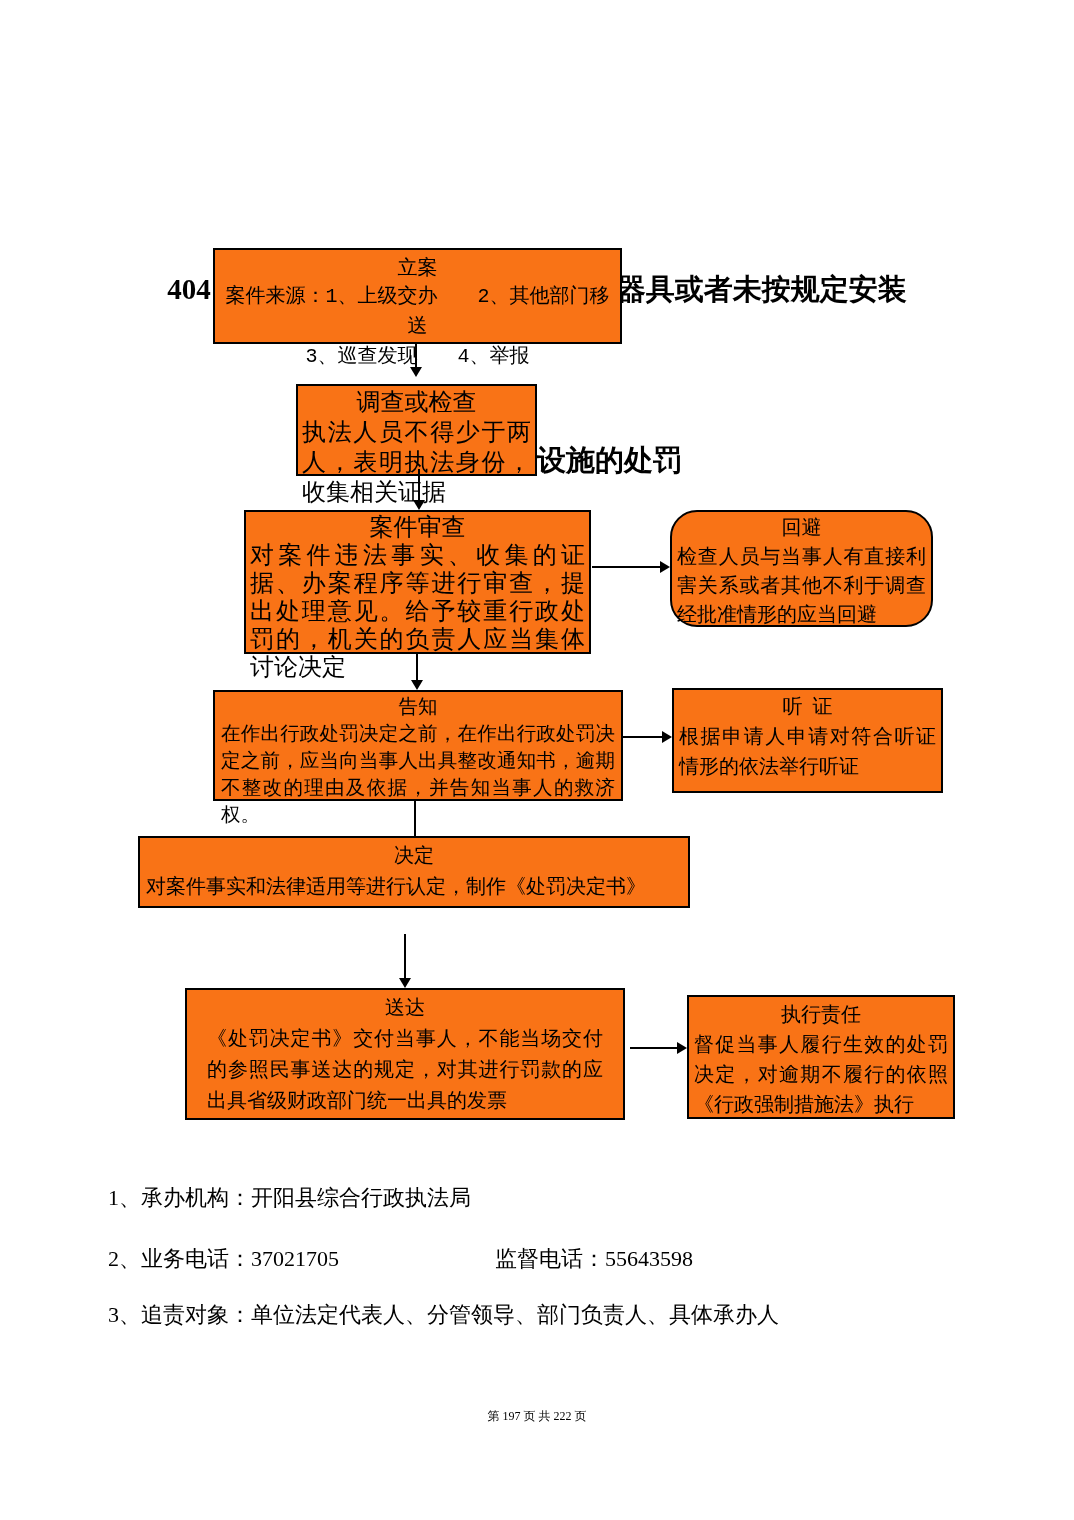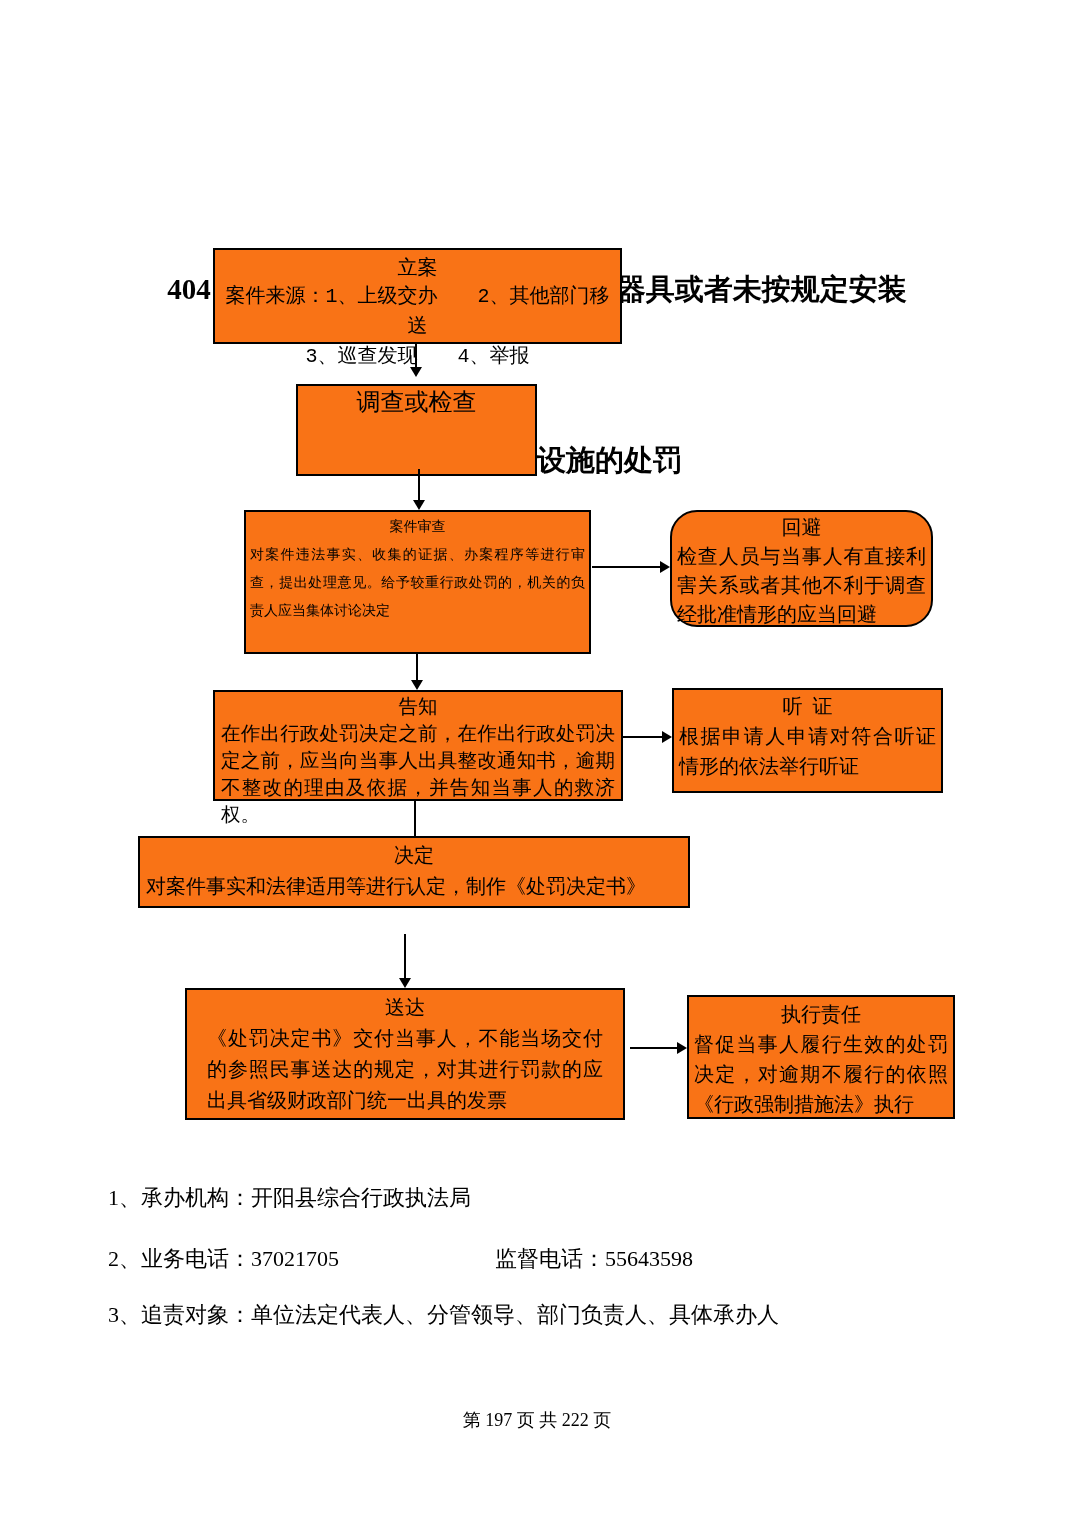--- a/index.html
+++ b/index.html
@@ -34,21 +34,21 @@
   }
   .node-title {
     text-align: center;
     white-space: pre-wrap;
   }
   .node-line { text-align: center; white-space: pre-wrap; font-family: Liberation Mono, monospace; }
   .node-body { text-align: justify; }
 
   #node-lian      { left:213px; top:248px; width:409px; height:96px;  line-height:30px; padding:2px 6px; }
   #node-diaocha   { left:296px; top:376px; width:241px; height:92px;  line-height:30px; padding:1px 4px; font-size:24px;margin-top:8px; }
-  #node-shencha   { left:244px; top:510px; width:347px; height:144px; line-height:28px; padding:1px 4px; font-size:14px; }
+  #node-shencha   { left:244px; top:510px; width:347px; height:144px; line-height:28px; padding:1px 4px; font-size:24px; }
   #node-huibi     { left:670px; top:510px; width:263px; height:117px; line-height:29px; padding:1px 5px;border-radius:27px; }
   #node-gaozhi    { left:213px; top:690px; width:410px; height:111px; line-height:27px; padding:1px 6px; font-size:19.5px; }
   #node-tingzheng { left:672px; top:688px; width:271px; height:105px; line-height:30px; padding:1px 5px; }
   #node-jueding   { left:138px; top:836px; width:552px; height:72px;  line-height:31px; padding:2px 6px; }
   #node-songda    { left:185px; top:988px; width:440px; height:132px; line-height:31px; padding:2px 20px; }
   #node-zhixing   { left:687px; top:995px; width:268px; height:124px; line-height:30px; padding:2px 5px; }
 
   
   .arr-v { position: absolute; width: 12px; }
   .arr-v .stem { width: 2px; margin: 0 auto; background: #000; }
@@ -82,21 +82,21 @@
   #note-1 { top: 1183px; }
   #note-2 { top: 1244px; }
   #note-3 { top: 1300px; }
   #note-2-right { position: absolute; left: 495px; top: 1244px; white-space: pre-wrap; }
 
   .page-footer {
     position: absolute;
     left: 0; top: 1408px;
     width: 100%;
     text-align: center;
-    font-size: 18px;
+    font-size: 12px;
     white-space: pre-wrap;
   }
 </style>
 </head>
 <body>
 
 <div class="page">
 
   <h1 class="doc-title">
     <span class="title-line">404、对新建公共建筑未安装节水型器具或者未按规定安装</span>
@@ -111,20 +111,21 @@
       <div class="node-line">3、巡查发现　　4、举报</div>
     </div>
 
     <div class="arr-v" id="arr-v1">
       <div class="stem"></div>
       <div class="head"></div>
     </div>
 
     <div class="node" id="node-diaocha">
       <div class="node-title">调查或检查</div>
+      <div class="node-body">执法人员不得少于两人，表明执法身份，收集相关证据</div>
     </div>
 
     <div class="arr-v" id="arr-v2">
       <div class="stem"></div>
       <div class="head"></div>
     </div>
 
     <div class="node" id="node-shencha">
       <div class="node-title">案件审查</div>
       <div class="node-body">对案件违法事实、收集的证据、办案程序等进行审查，提出处理意见。给予较重行政处罚的，机关的负责人应当集体讨论决定</div>

